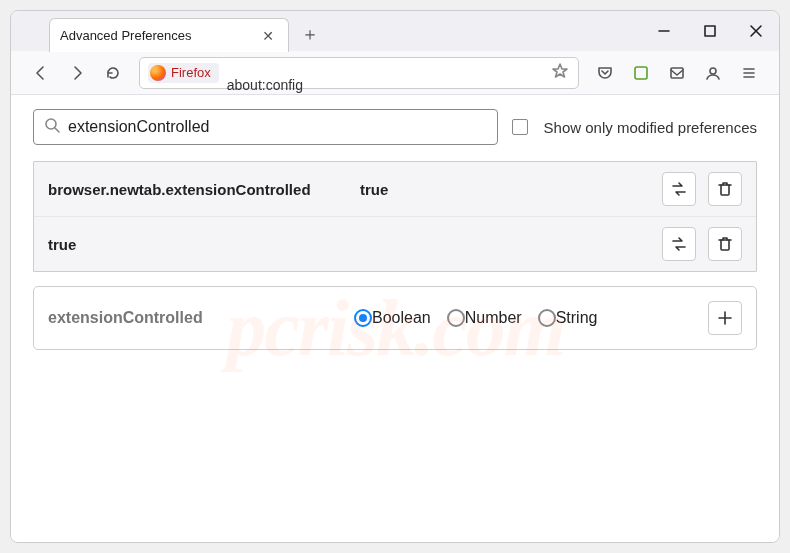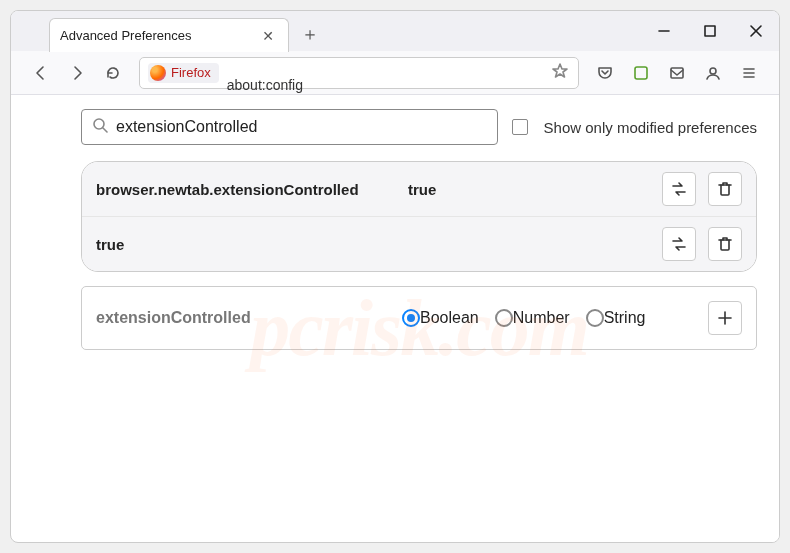--- a/index.html
+++ b/index.html
@@ -103,21 +103,20 @@
       background: radial-gradient(circle at 30% 30%, #ffb84d 15%, #ff6a00 55%, #b14cff 100%);
     }
     .addrbar .url { flex: 1; font-size: 14px; color: #333; margin-top: 24px; }
     .addrbar .star { color: #888; cursor: pointer; padding: 2px; }
     .content {
       flex: 1;
       background: #fff;
       padding: 14px 22px;
       overflow: auto;
       position: relative;
-      margin-left: 48px;
     }
     .searchrow {
       display: flex;
       align-items: center;
       gap: 14px;
       margin-bottom: 16px;
     }
     .searchbox {
       flex: 1;
       height: 36px;
@@ -138,21 +137,21 @@
       font-size: 15px; color: #333;
       cursor: pointer;
     }
     .checkbox {
       width: 16px; height: 16px;
       border: 1px solid #888;
       border-radius: 2px;
     }
     .results {
       border: 1px solid #ccc;
-      border-radius: 17px;
+      border-radius: 1px;
       overflow: hidden;
     }
     .resrow {
       display: flex;
       align-items: center;
       padding: 10px 14px;
       gap: 12px;
       background: #f5f5f7;
       border-bottom: 1px solid #e6e6e6;
     }

